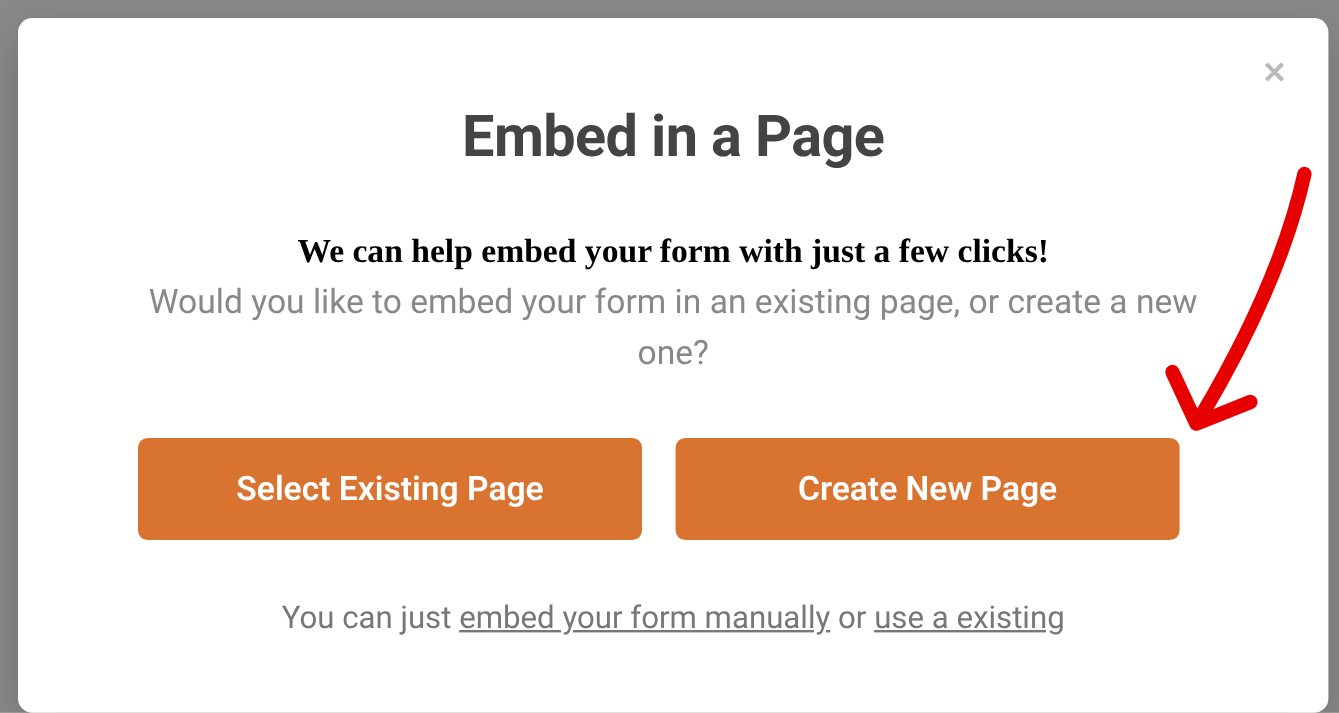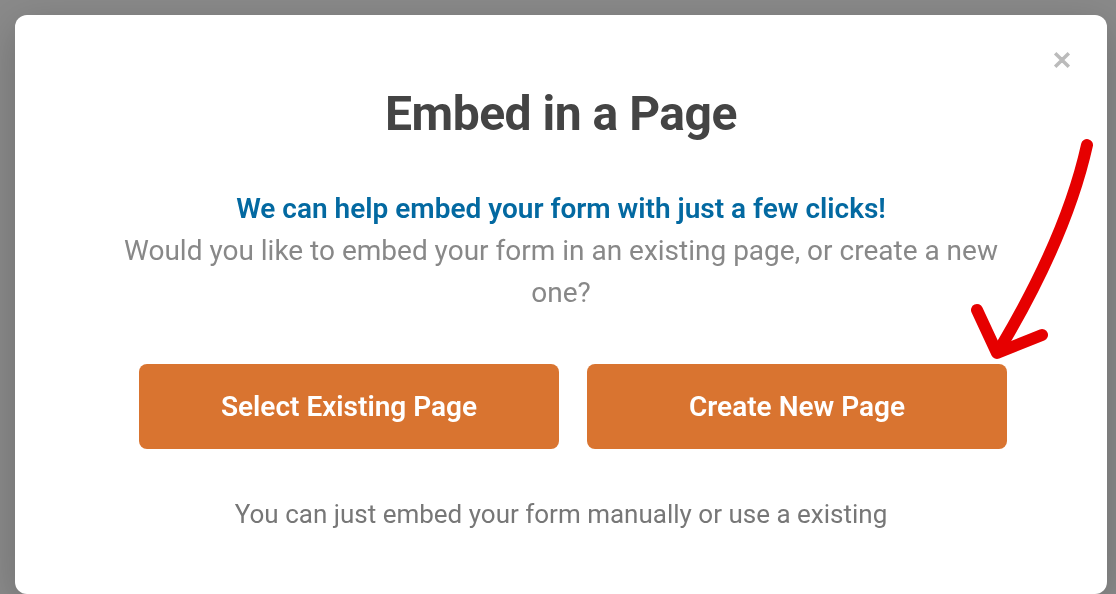--- a/index.html
+++ b/index.html
@@ -53,31 +53,32 @@
       margin-bottom: 46px;
       letter-spacing: -0.5px;
     }
     .subtitle {
       text-align: center;
       font-size: 28px;
       line-height: 1.5;
       margin-bottom: 50px;
     }
     .subtitle-bold {
-      color: #0369a1;
+      color: #000000;
       font-weight: 600;
+      font-family: Liberation Serif, serif;
     }
     .subtitle-normal {
       color: #888888;
       font-weight: 400;
     }
     .button-row {
       display: flex;
       gap: 28px;
-      justify-content: flex-end;
+      justify-content: flex-start;
       margin-bottom: 50px;
     }
     .btn {
       flex: 1;
       max-width: 420px;
       background: #d97430;
       color: #ffffff;
       border: none;
       border-radius: 8px;
       padding: 26px 20px;
@@ -87,20 +88,21 @@
       text-align: center;
       font-family: inherit;
     }
     .footer-text {
       text-align: center;
       font-size: 26px;
       color: #777777;
     }
     .footer-link {
       color: #777777;
+      text-decoration: underline;
       cursor: pointer;
     }
     .arrow-annotation {
       position: absolute;
       top: 120px;
       right: 0px;
       width: 150px;
       height: 240px;
       pointer-events: none;
     }

